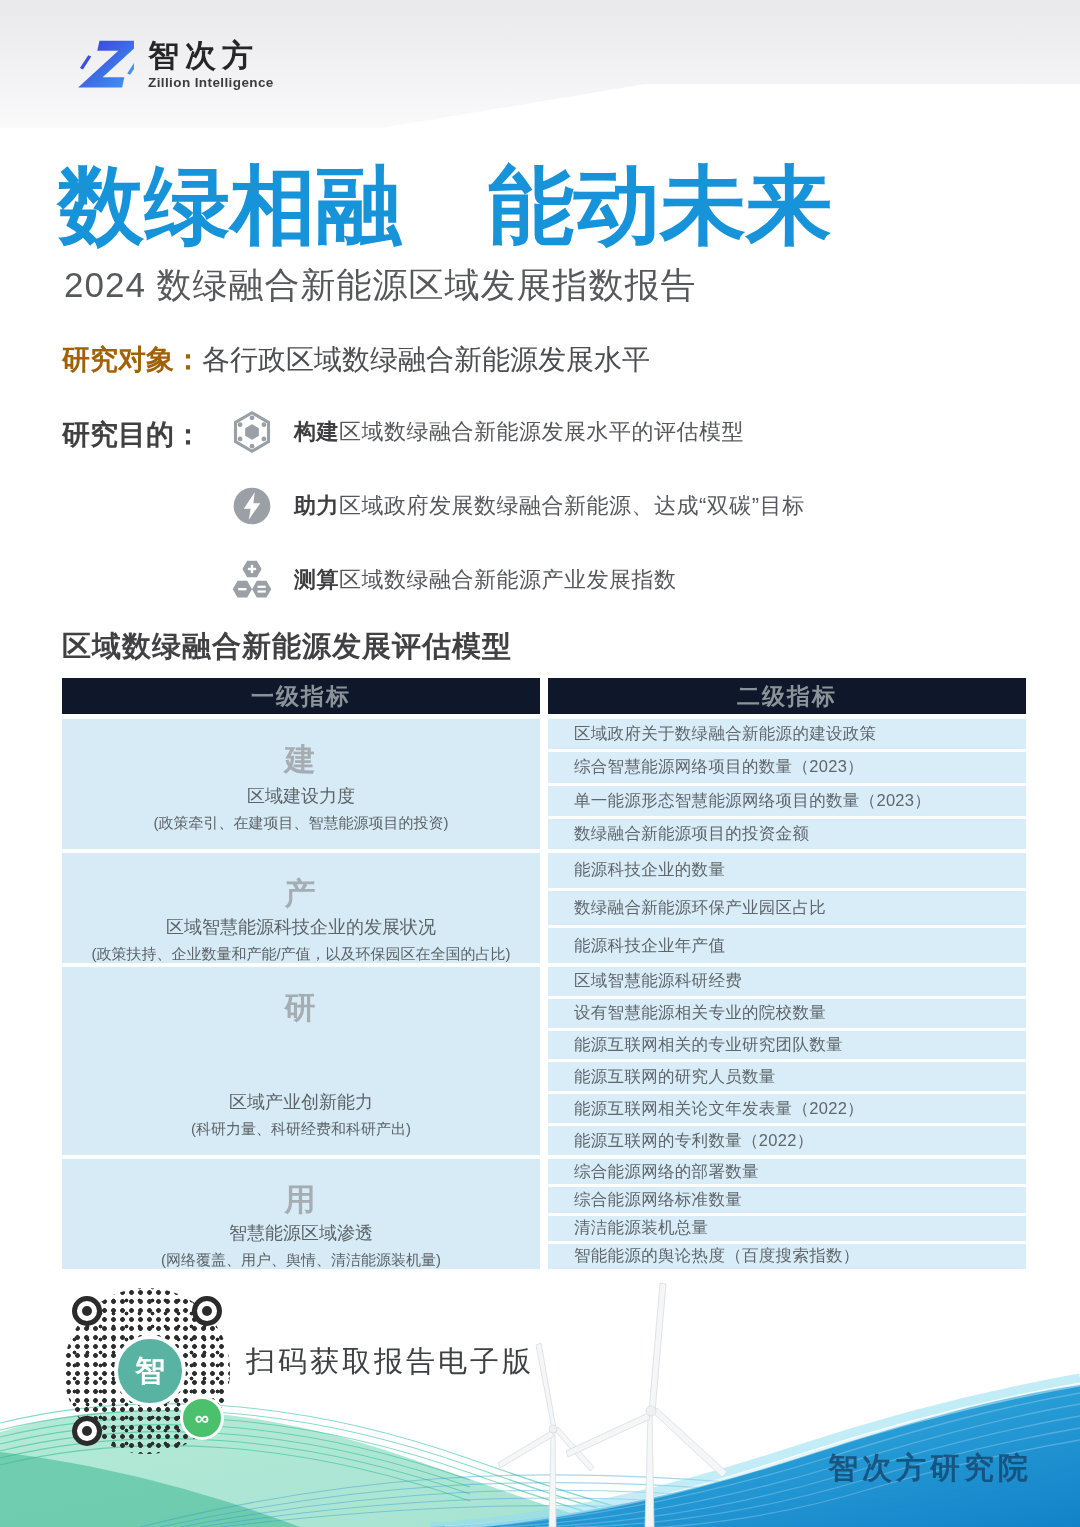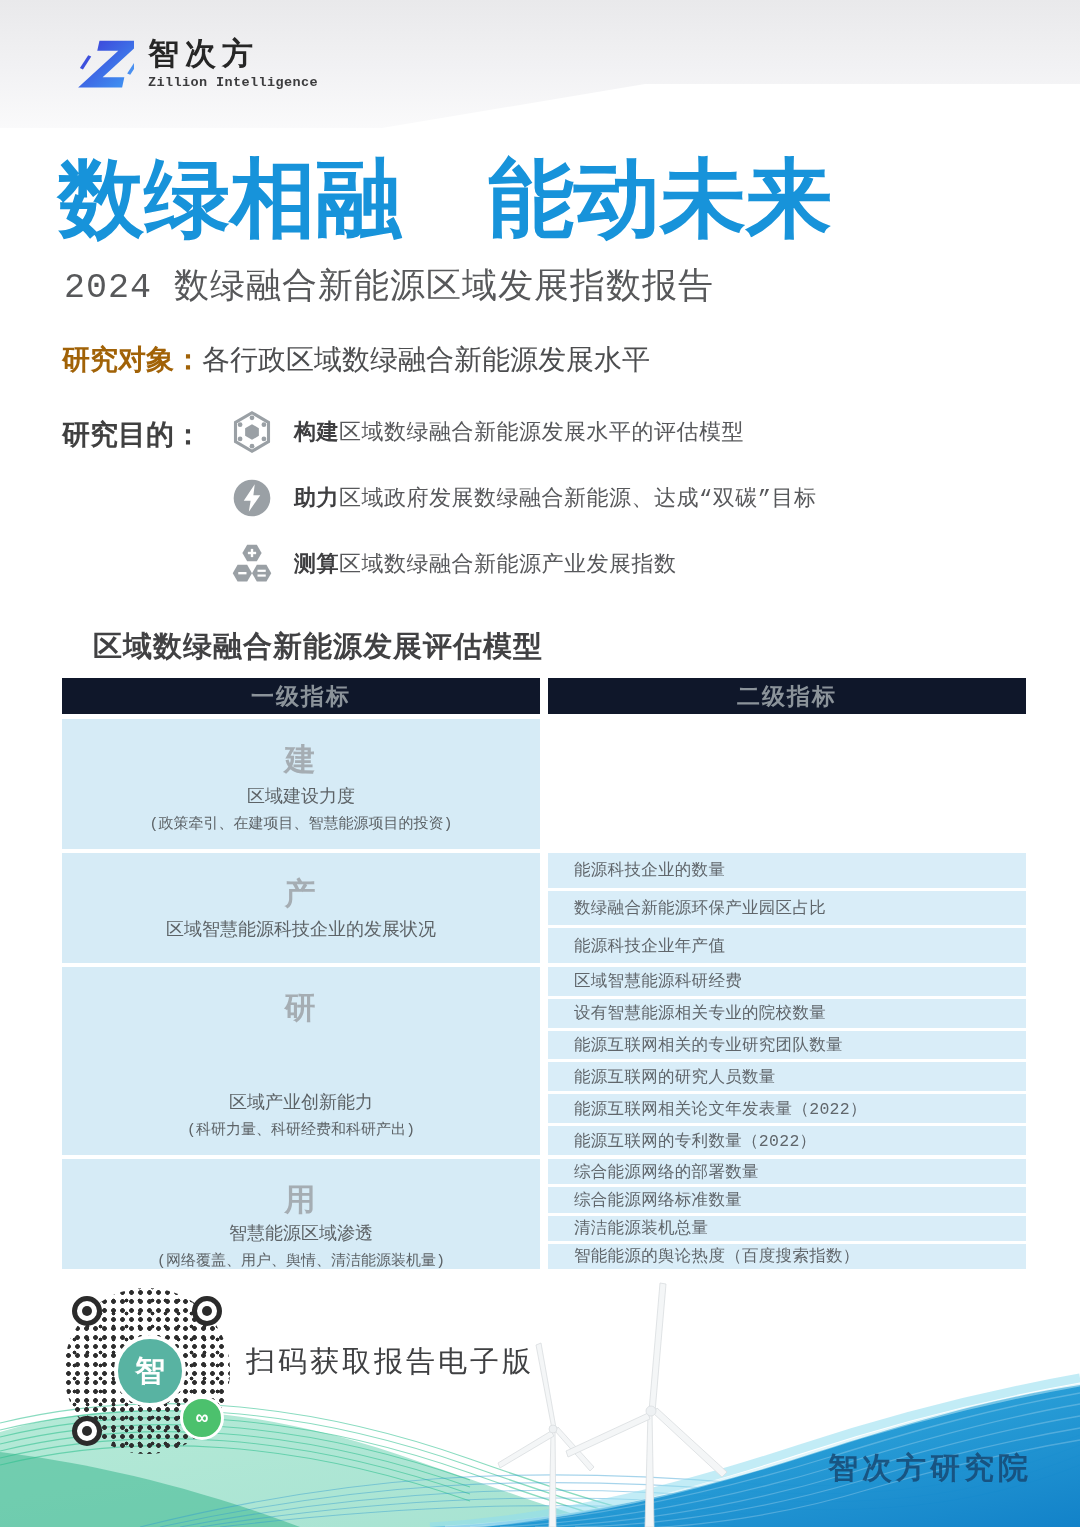--- a/index.html
+++ b/index.html
@@ -1,18 +1,18 @@
 <!DOCTYPE html>
 <html><head>
 <meta charset="utf-8">
 <style>
   html,body{margin:0;padding:0;background:#ffffff;}
   .page{
     position:relative;width:1080px;height:1527px;overflow:hidden;background:#ffffff;
-    font-family:Liberation Mono, monospace;color:#4a4a4c;
+    font-family:Liberation Sans, sans-serif;color:#4a4a4c;
   }
   
   .banner{
     position:absolute;left:0;top:0;width:1080px;height:130px;
     background:linear-gradient(180deg,#e9e9eb 0%,#f2f2f4 55%,#fafafb 100%);
     clip-path:polygon(0 0,1080px 0,1080px 84px,645px 84px,382px 128px,0 128px);
   }
   .logo{position:absolute;left:70px;top:36px;display:flex;align-items:center;gap:14px;}
   .logo-z{width:64px;height:58px;}
   .logo-text .cn{font-size:31px;font-weight:800;color:#262626;letter-spacing:6px;line-height:1.05;}
@@ -22,27 +22,27 @@
     position:absolute;left:58px;top:158px;font-size:86px;line-height:1.1;font-weight:900;
     color:#1793da;letter-spacing:0px;white-space:pre;
   }
   .hero-subtitle{position:absolute;left:64px;top:262px;font-size:35px;color:#57585a;letter-spacing:1px;}
   
   .subject{position:absolute;left:62px;top:341px;font-size:28px;color:#4c4d4f;}
   .subject .lbl{font-weight:800;color:#a16207;}
   
   .purpose{position:absolute;left:62px;top:410px;display:flex;align-items:flex-start;}
   .purpose .lbl{font-size:28px;font-weight:800;color:#404040;margin-top:6px;}
-  .purpose-items{display:flex;flex-direction:column;gap:22px;margin-left:28px;}
+  .purpose-items{display:flex;flex-direction:column;gap:30px;margin-left:28px;}
   .p-item{display:flex;align-items:center;gap:20px;min-height:44px;}
   .p-item .icn{width:44px;height:44px;flex:0 0 44px;}
   .p-item .txt{font-size:22px;color:#57585b;letter-spacing:.5px;}
   .p-item .lead{font-weight:800;color:#3e3e40;}
   
-  .model-title{position:absolute;left:62px;top:627px;font-size:29px;font-weight:800;color:#414143;letter-spacing:1px;margin-left:31px;}
+  .model-title{position:absolute;left:62px;top:627px;font-size:29px;font-weight:800;color:#414143;letter-spacing:1px;}
   .table{position:absolute;left:62px;top:678px;width:964px;}
   .t-head{display:flex;gap:8px;height:36px;margin-bottom:5px;}
   .t-head .hc{flex:1;background:#0f172a;color:#8b939a;font-weight:800;font-size:23px;
      display:flex;align-items:center;justify-content:center;letter-spacing:2px;}
   .t-row{display:flex;gap:8px;margin-bottom:4px;}
   .t-left{width:478px;background:#d6ebf6;display:flex;flex-direction:column;align-items:center;
      justify-content:space-between;padding:14px 6px 16px;box-sizing:border-box;}
   .t-left .big{font-size:31px;font-weight:800;color:#a5adb3;letter-spacing:2px;margin-top:6px;}
   .t-left .desc{text-align:center;color:#5d6367;}
   .t-left .nm{font-size:18px;margin-bottom:6px;}
@@ -154,27 +154,34 @@
     </div>
 
     <div class="t-row r-jian">
       <div class="t-left">
         <div class="big">建</div>
         <div class="desc">
           <div class="nm">区域建设力度</div>
           <div class="nt">(政策牵引、在建项目、智慧能源项目的投资)</div>
         </div>
       </div>
+      <div class="t-sub">
+        <div class="t-cell">区域政府关于数绿融合新能源的建设政策</div>
+        <div class="t-cell">综合智慧能源网络项目的数量（2023）</div>
+        <div class="t-cell">单一能源形态智慧能源网络项目的数量（2023）</div>
+        <div class="t-cell">数绿融合新能源项目的投资金额</div>
+      </div>
     </div>
 
     <div class="t-row r-chan">
       <div class="t-left">
         <div class="big">产</div>
         <div class="desc">
           <div class="nm">区域智慧能源科技企业的发展状况</div>
+          <div class="nt">(政策扶持、企业数量和产能/产值，以及环保园区在全国的占比)</div>
         </div>
       </div>
       <div class="t-sub">
         <div class="t-cell">能源科技企业的数量</div>
         <div class="t-cell">数绿融合新能源环保产业园区占比</div>
         <div class="t-cell">能源科技企业年产值</div>
       </div>
     </div>
 
     <div class="t-row r-yan">

